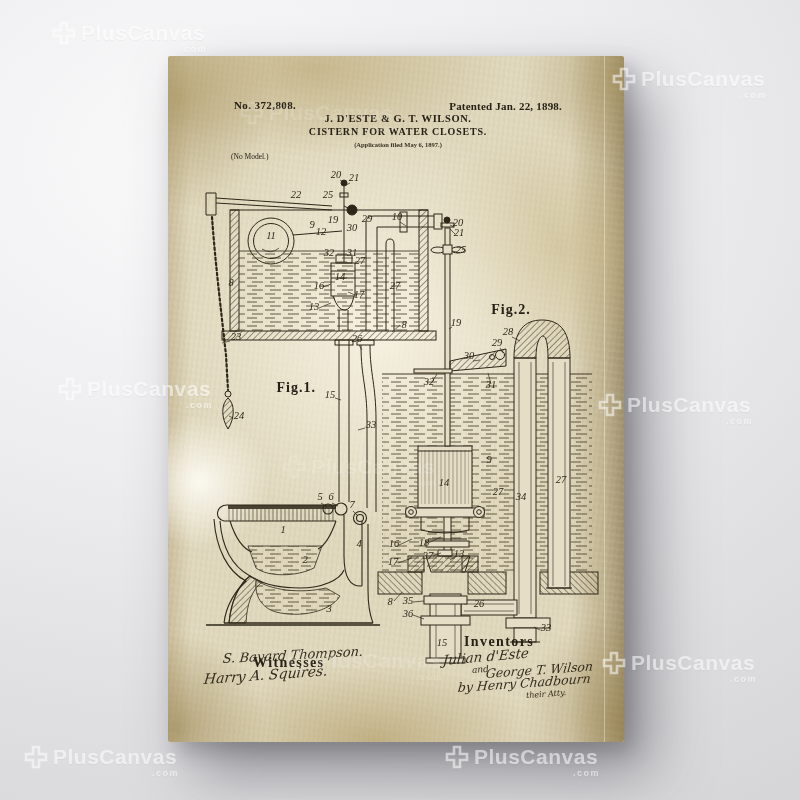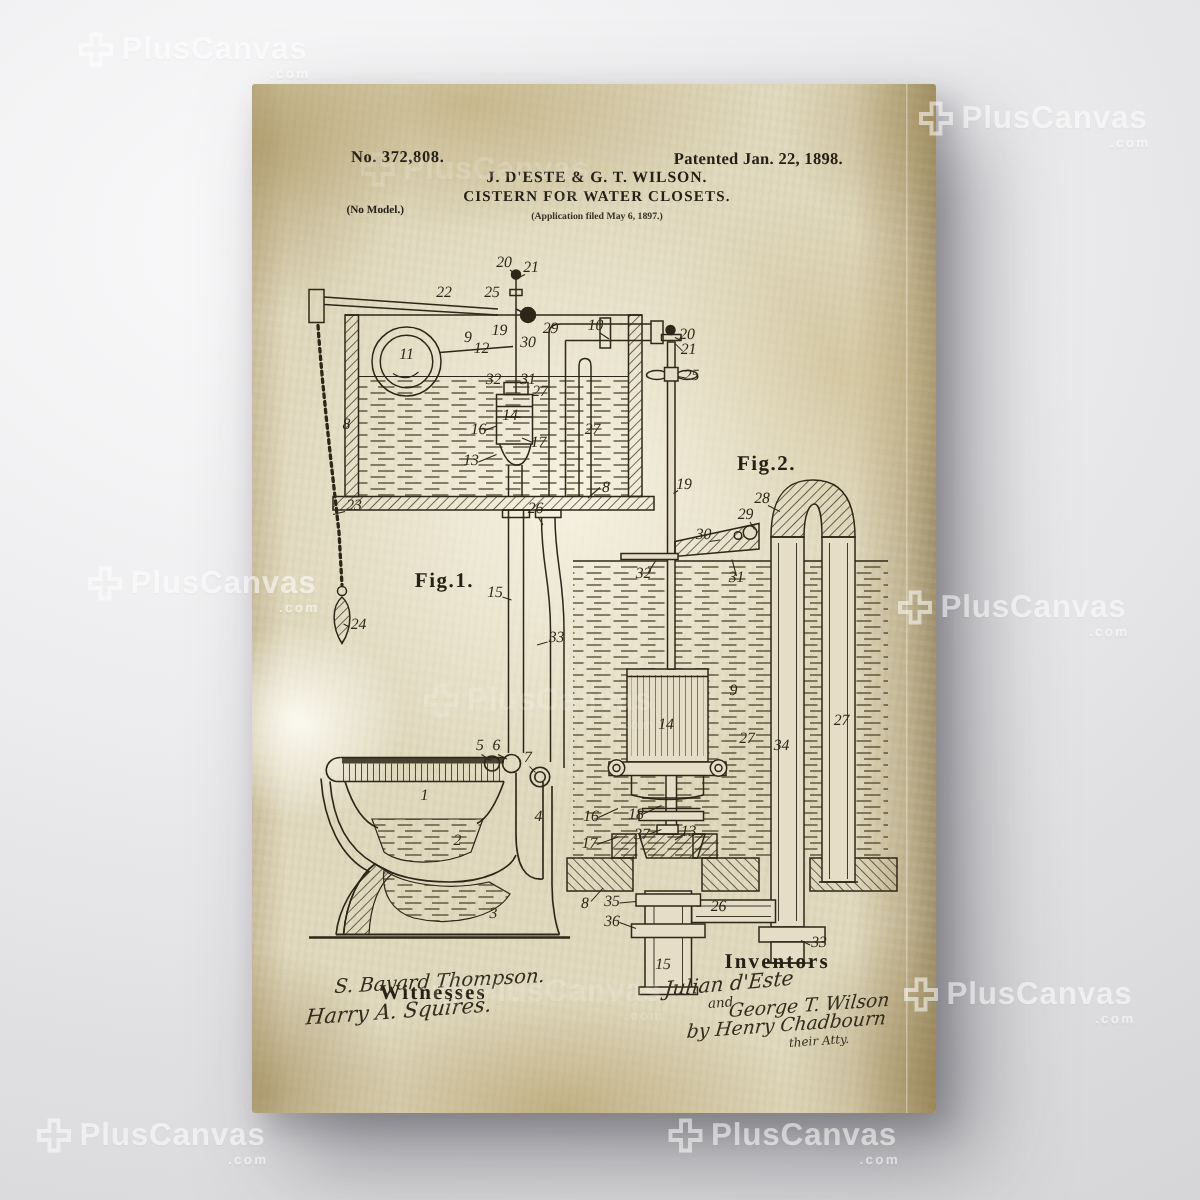--- a/index.html
+++ b/index.html
@@ -28,27 +28,27 @@
   
   svg.drawing{position:absolute;left:0;top:0;width:800px;height:800px;z-index:3;pointer-events:none;}
   .part-num{font:italic 10.5px "Liberation Serif",serif;fill:#2e2719;text-anchor:middle;}
   
   .txt{position:absolute;z-index:4;color:#262016;white-space:nowrap;}
   .pat-no{left:234px;top:99px;font-size:11px;font-weight:bold;letter-spacing:.4px;}
   .pat-date{left:418px;top:100px;width:144px;text-align:right;font-size:11px;font-weight:bold;letter-spacing:.2px;}
   .pat-by{left:248px;top:113px;width:300px;text-align:center;font-size:10.5px;font-weight:bold;letter-spacing:.6px;}
   .pat-title{left:248px;top:126px;width:300px;text-align:center;font-size:10px;font-weight:bold;letter-spacing:.8px;}
   .pat-app{left:248px;top:141px;width:300px;text-align:center;font-size:6.5px;font-weight:bold;color:#3a3324;}
-  .pat-model{left:231px;top:135px;font-size:7.5px;font-weight:bold;}
+  .pat-model{left:231px;top:152px;font-size:7.5px;font-weight:normal;}
   .fig-label{font-size:14px;font-weight:bold;letter-spacing:1px;}
   .fig1{left:256px;top:380px;width:60px;text-align:right;}
   .fig2{left:481px;top:302px;width:60px;text-align:center;}
   .sect-head{font-size:14px;font-weight:bold;letter-spacing:1.4px;}
   .wit-head{left:221px;top:655px;margin-left:32px;}
-  .inv-head{left:483px;top:634px;}
+  .inv-head{left:464px;top:634px;}
   .sig{font-family:"DejaVu Serif",serif;font-style:italic;color:#332b1d;transform-origin:left center;}
   .wit-sig1{left:223px;top:651px;font-size:13px;transform:rotate(-3deg) skewX(-8deg);}
   .wit-sig2{left:204px;top:671px;font-size:14px;transform:rotate(-4deg) skewX(-10deg);}
   .inv-sig1{left:443px;top:652px;font-size:13.5px;transform:rotate(-5deg) skewX(-10deg);}
   .inv-and{left:472px;top:665px;font-size:9px;transform:rotate(-4deg);}
   .inv-sig2{left:486px;top:666px;font-size:12.5px;transform:rotate(-4deg) skewX(-10deg);}
   .inv-sig3{left:458px;top:680px;font-size:12.5px;transform:rotate(-4deg) skewX(-10deg);}
   .inv-atty{left:526px;top:691px;font-size:8px;transform:rotate(-4deg);}
   
   #watermark-layer{position:absolute;inset:0;z-index:6;pointer-events:none;}

